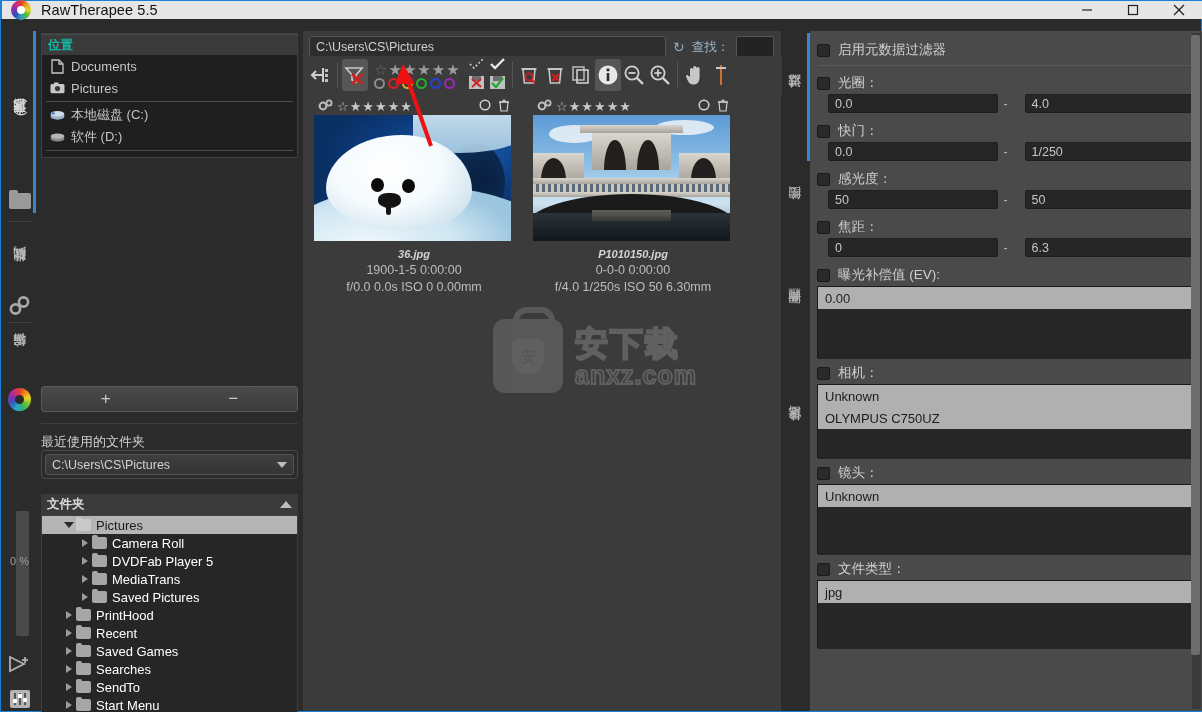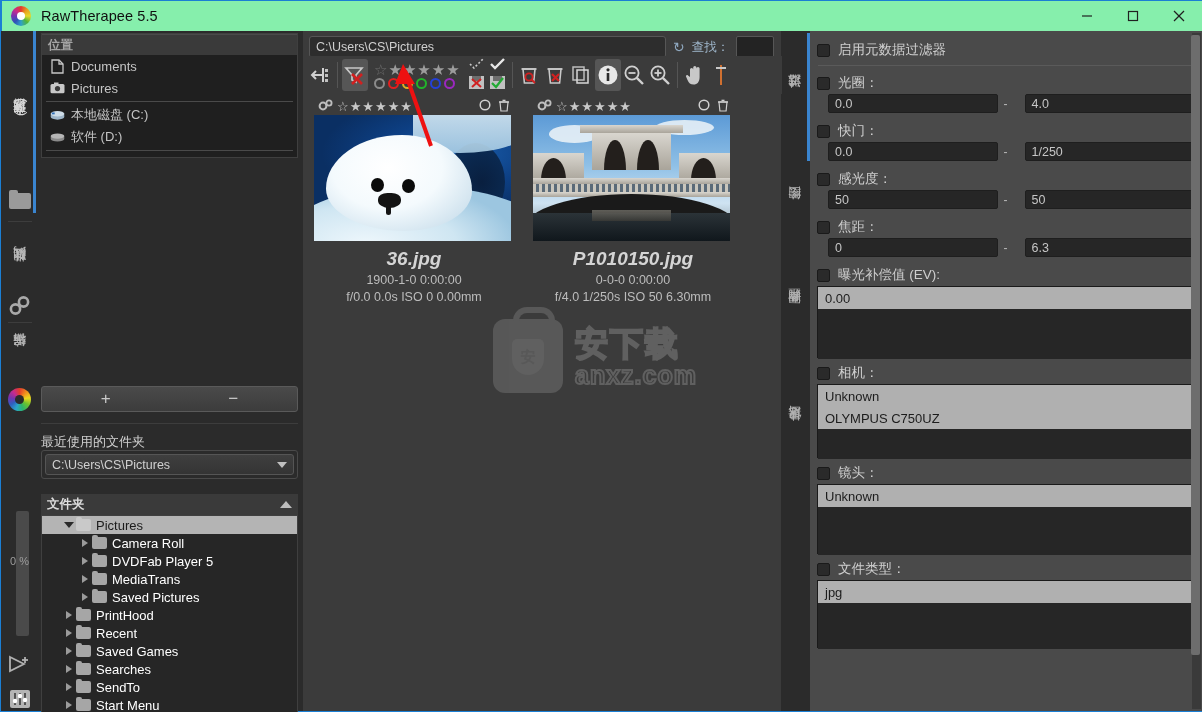--- a/index.html
+++ b/index.html
@@ -6,22 +6,22 @@
   html,body { width:1202px; height:712px; overflow:hidden; }
   body {
     font-family: "Liberation Sans", "DejaVu Sans", sans-serif;
     background:#2b2b2b; color:#c8c8c8; font-size:13px;
     -webkit-font-smoothing: antialiased;
   }
   #app { position:relative; width:1202px; height:712px; background:#2b2b2b;
          border:1px solid #1b7fd4; border-top:none; }
 
   
-  .titlebar { position:absolute; left:0; top:0; width:1202px; height:31px;
-              background:#86efac; border-top:1px solid #1b7fd4;
+  .titlebar { position:absolute; left:0; top:0; width:1202px; height:19px;
+              background:#e5e5e5; border-top:1px solid #1b7fd4;
               border-left:1px solid #1b7fd4; border-right:1px solid #1b7fd4;
               display:flex; align-items:center; }
   .tb-logo { width:20px; height:20px; margin-left:9px; border-radius:50%;
              background: conic-gradient(#e23b2e, #e8a020, #e5d82b, #4fb63b,
                          #2fa3c8, #2f52b8, #7a32b0, #c72c8e, #e23b2e);
              position:relative; }
   .tb-logo::after { content:""; position:absolute; left:6px; top:6px;
              width:8px; height:8px; border-radius:50%; background:#ffffff; }
   .tb-title { margin-left:10px; color:#101010; font-size:14.5px; letter-spacing:.1px; }
   .tb-ctrls { margin-left:auto; display:flex; height:31px; }
@@ -49,21 +49,21 @@
                        #2aa6c9, #2f5fc0, #7333ad, #c42b90, #e23b2e); position:relative; }
   .wheel::after { content:""; position:absolute; left:7px; top:7px; width:9px; height:9px;
            border-radius:50%; background:#2b2b2b; }
   .pbar { position:absolute; left:14px; width:13px; background:#4a4a4a; border-radius:2px; }
   .pbar-lbl { position:absolute; width:35px; text-align:center; font-size:11px;
               color:#9d9d9d; }
 
   
   .lpanel { position:absolute; left:36px; top:31px; width:265px; height:680px;
             background:#2b2b2b; }
-  .grp-head { height:21px; background:#3a3a3a; color:#a3a3a3; font-weight:bold;
+  .grp-head { height:21px; background:#3a3a3a; color:#14b8a6; font-weight:bold;
               font-size:12.5px; display:flex; align-items:center; padding-left:6px;
               border-top:1px solid #4a4a4a; }
   .places { position:absolute; left:4px; top:2px; width:257px; height:125px;
             background:#1f1f1f; border:1px solid #3f3f3f; }
   .pl-row { height:22px; display:flex; align-items:center; padding-left:8px;
             color:#c5c5c5; font-size:13px; gap:6px; }
   .pl-row .ic { width:15px; height:15px; display:flex; align-items:center;
                 justify-content:center; }
   .pl-sep { height:1px; background:#4a4a4a; margin:2px 4px; }
 
@@ -136,21 +136,21 @@
   .thumbs { position:absolute; left:306px; top:96px; width:474px; height:615px;
             background:#3b3b3b; }
   .cell { position:absolute; width:200px; }
   .cell-hdr { height:17px; display:flex; align-items:center; padding:0 4px;
               background:#3b3b3b; }
   .mini-stars { display:flex; gap:1px; margin-left:4px; }
   .hdr-right { margin-left:auto; display:flex; align-items:center; gap:7px; }
   .thumb { width:197px; height:126px; background:#202020; overflow:hidden;
            position:relative; }
   .cap { text-align:center; margin-top:7px; }
-  .cap .fn { font-style:italic; font-weight:bold; font-size:19px; color:#d4d4d4; }
+  .cap .fn { font-style:italic; font-weight:bold; font-size:11px; color:#d4d4d4; }
   .cap .ln { font-size:12.5px; color:#bcbcbc; margin-top:3px; }
 
   
   .seal-bg { position:absolute; inset:0;
     background:
       radial-gradient(ellipse 70% 48% at 74% 30%, #1a5fae 0%, #0d3f83 55%, #0a2f63 100%),
       linear-gradient(#2573bd, #0d3a78); }
   .seal-snow { position:absolute; left:-12%; bottom:-8%; width:128%; height:52%;
     background:radial-gradient(ellipse 60% 100% at 30% 90%, #eef7fc, #cfe6f2 60%, #9cc6e0 100%);
     border-radius:50% 50% 0 0 / 70% 70% 0 0; }
@@ -654,21 +654,21 @@
         <div class="seal-snow2"></div>
         <div class="seal-snow"></div>
         <div class="seal-body">
           <div class="seal-eye l"></div>
           <div class="seal-eye r"></div>
           <div class="seal-nose"></div>
         </div>
       </div>
       <div class="cap">
         <div class="fn">36.jpg</div>
-        <div class="ln">1900-1-0 0:00:00</div>
+        <div class="ln">1900-1-5 0:00:00</div>
         <div class="ln">f/0.0 0.0s ISO 0 0.00mm</div>
       </div>
     </div>
 
     <div class="cell" style="left:226px; top:2px;">
       <div class="cell-hdr">
         <span>
           <svg width="15" height="12" viewBox="0 0 15 12">
               <circle cx="5" cy="7" r="3.4" fill="none" stroke="#bdbdbd" stroke-width="2"></circle>
               <circle cx="11" cy="4" r="2.6" fill="none" stroke="#bdbdbd" stroke-width="1.8"></circle>

